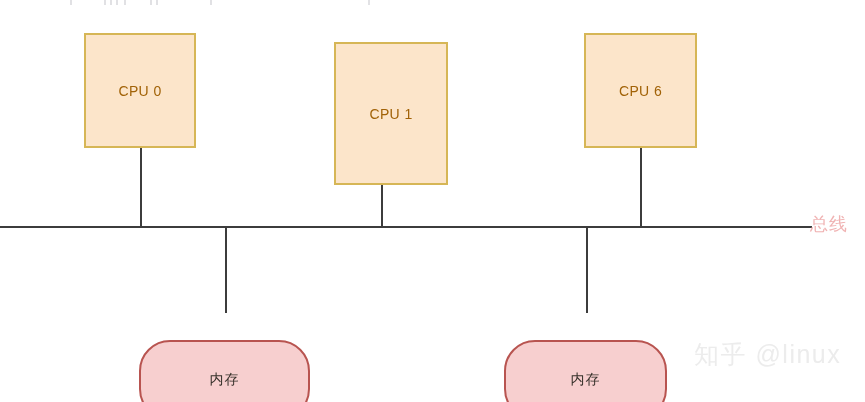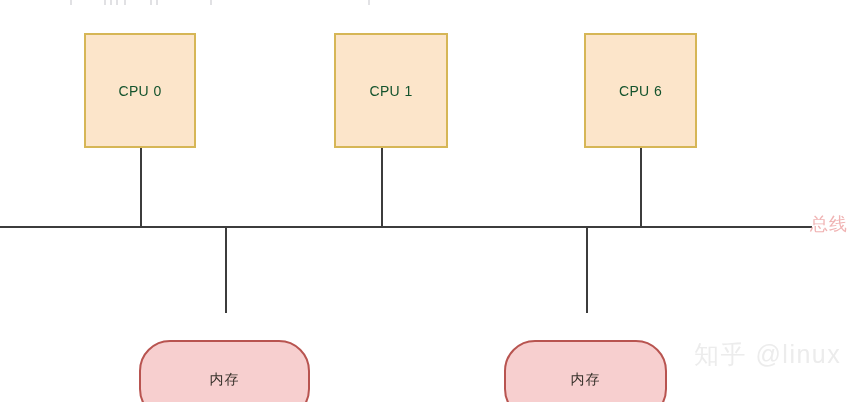--- a/index.html
+++ b/index.html
@@ -40,21 +40,21 @@
     position: absolute;
     box-sizing: border-box;
     background: #fce5ca;
     border: 2px solid #d6b656;
     display: flex;
     align-items: center;
     justify-content: center;
   }
   .cpu-label {
     font-size: 14px;
-    color: #14532d;
+    color: #a16207;
     letter-spacing: 0.4px;
     white-space: nowrap;
   }
 
   
   .mem-node {
     position: absolute;
     box-sizing: border-box;
     background: #f7cfcf;
     border: 2px solid #b85450;
@@ -127,21 +127,21 @@
   <div class="v-edge" style="left:586px; top:226px; height:87px;"></div>
 
   <div class="bus-line" style="left:0px; top:226px; width:812px;"></div>
 
   <div class="bus-label" style="left:810px; top:212px;">总线</div>
 
   <div class="cpu-node" style="left:84px; top:33px; width:112px; height:115px;">
     <span class="cpu-label">CPU 0</span>
   </div>
 
-  <div class="cpu-node" style="left:334px; top:33px; width:114px; height:115px;">
+  <div class="cpu-node" style="left:334px; top:42px; width:114px; height:143px;">
     <span class="cpu-label">CPU 1</span>
   </div>
 
   <div class="cpu-node" style="left:584px; top:33px; width:113px; height:115px;">
     <span class="cpu-label">CPU 6</span>
   </div>
 
   <div class="mem-node" style="left:139px; top:312px; width:171px; height:80px;">
     <span class="mem-label">内存</span>
   </div>

